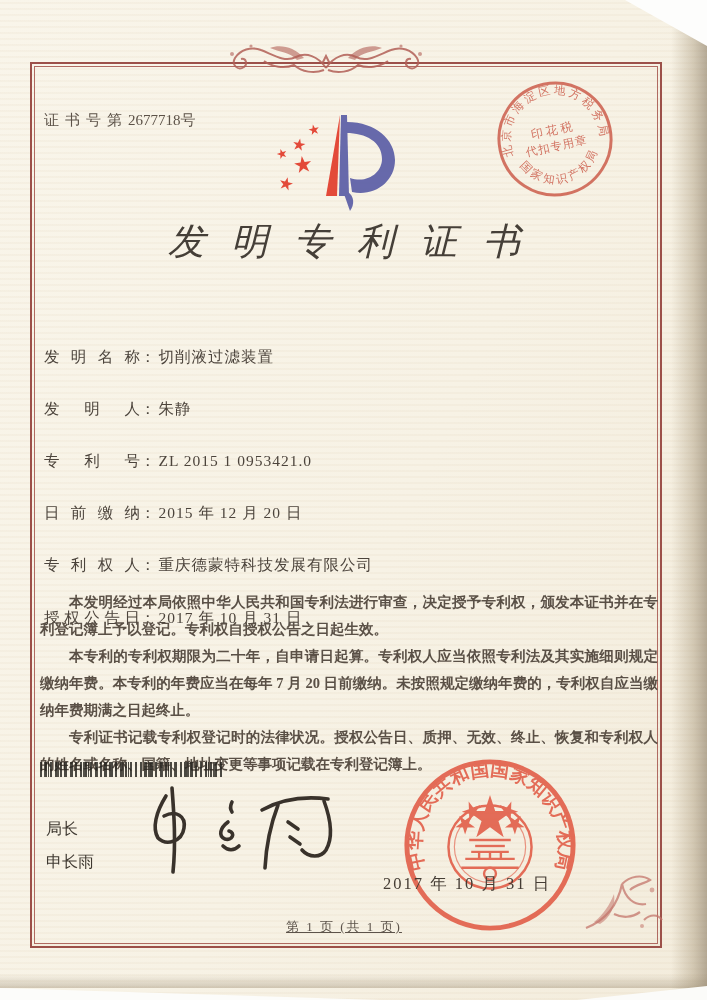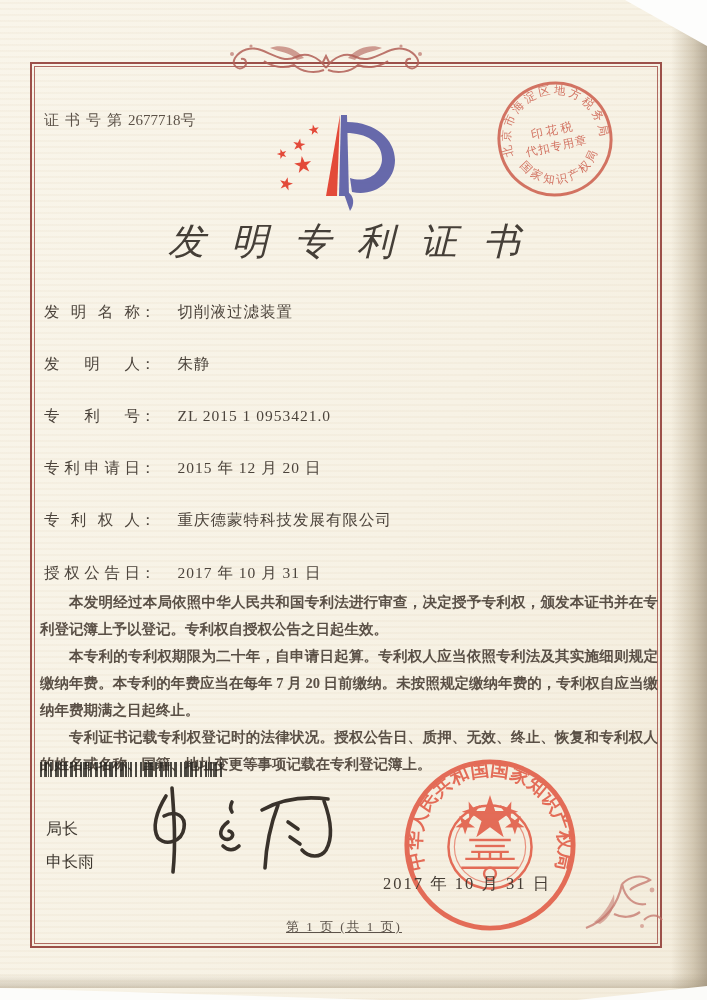--- a/index.html
+++ b/index.html
@@ -24,22 +24,22 @@
     border:2px solid #9c5049;}
   .frame::before{content:"";position:absolute;inset:2px;border:1px solid #b06a61;}
   
   .cert-no{position:absolute;left:44px;top:111px;font-size:15px;color:#5c5248;}
   .cert-no .sp{letter-spacing:6px;}
   .logo{position:absolute;left:256px;top:112px;width:170px;height:105px;}
   .title{position:absolute;left:30px;top:217px;width:628px;text-align:center;
     font-size:37px;color:#453f38;letter-spacing:26px;text-indent:26px;font-weight:500;font-style:italic;}
   
   .field{position:absolute;left:44px;font-size:15.5px;color:#4c443c;white-space:nowrap;}
-  .field .lab{display:inline-block;width:96px;text-align:justify;text-align-last:justify;vertical-align:bottom;}
-  .field .val{margin-left:22px;letter-spacing:1px;}
+  .field .lab{display:inline-block;width:96px;text-align:justify;text-align-last:justify;vertical-align:bottom;margin-top:45px;}
+  .field .val{margin-left:3px;letter-spacing:1px;}
   
   .body-text{position:absolute;left:40px;top:589px;width:618px;font-size:14.5px;
     line-height:27px;color:#5a5046;text-align:justify;}
   .body-text p{margin:0;text-indent:2em;font-weight:bold;}
   
   .barcode{position:absolute;left:40px;top:762px;width:182px;height:15px;opacity:.82;
     background:
       repeating-linear-gradient(90deg,#26241f 0 2px,transparent 2px 5px),
       repeating-linear-gradient(90deg,#26241f 0 1px,transparent 1px 8px),
       repeating-linear-gradient(90deg,transparent 0 4px,#33302a 4px 6px,transparent 6px 13px);}
@@ -116,21 +116,21 @@
   <div class="field" style="top:302px">
     <span class="lab">发明名称</span><span>：</span><span class="val">切削液过滤装置</span>
   </div>
   <div class="field" style="top:354px">
     <span class="lab">发明人</span><span>：</span><span class="val">朱静</span>
   </div>
   <div class="field" style="top:406px">
     <span class="lab">专利号</span><span>：</span><span class="val">ZL 2015 1 0953421.0</span>
   </div>
   <div class="field" style="top:458px">
-    <span class="lab">专利申请日</span><span>：</span><span class="val">2015 年 12 月 20 日</span>
+    <span class="lab">日前缴纳</span><span>：</span><span class="val">2015 年 12 月 20 日</span>
   </div>
   <div class="field" style="top:510px">
     <span class="lab">专利权人</span><span>：</span><span class="val">重庆德蒙特科技发展有限公司</span>
   </div>
   <div class="field" style="top:563px">
     <span class="lab">授权公告日</span><span>：</span><span class="val">2017 年 10 月 31 日</span>
   </div>
 
   <div class="body-text">
     <p>本发明经过本局依照中华人民共和国专利法进行审查，决定授予专利权，颁发本证书并在专利登记簿上予以登记。专利权自授权公告之日起生效。</p>

